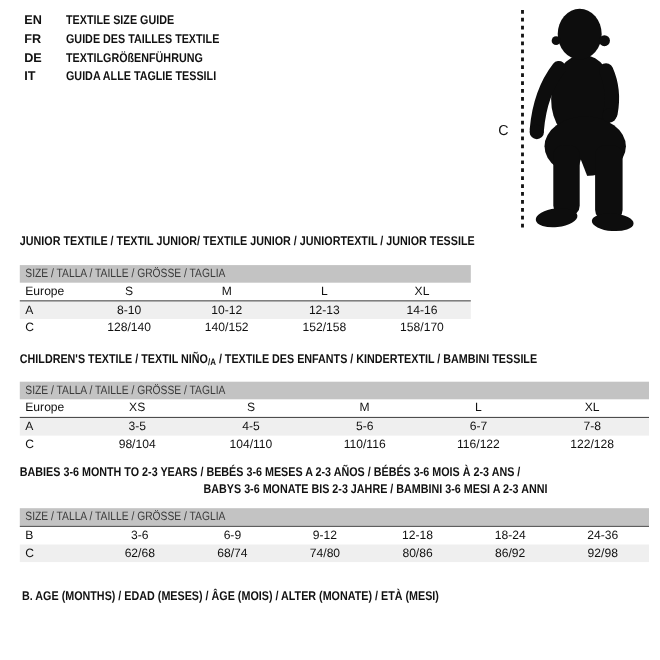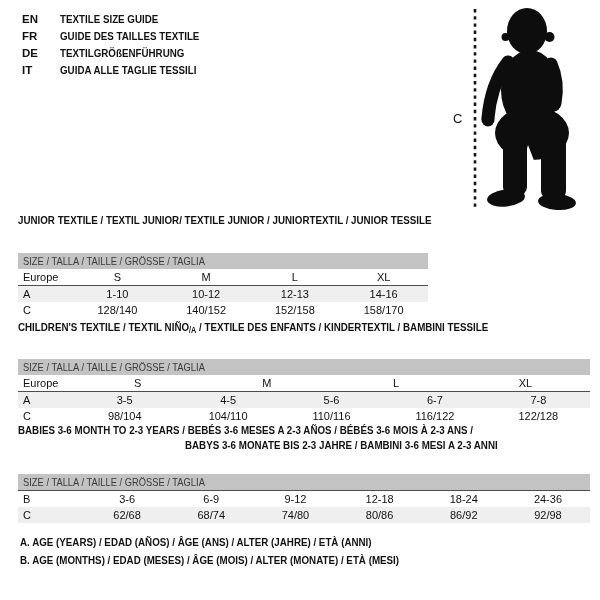--- a/index.html
+++ b/index.html
@@ -18,21 +18,21 @@
 
   
   .figure-svg{position:absolute;left:440px;top:4px;}
 
   
   .sec-title{position:absolute;left:18px;font-size:11.5px;font-weight:bold;line-height:14px;white-space:nowrap;text-align:right;}
   .sub-a{font-size:8.5px;vertical-align:-2px;}
 
   
   .size-table{position:absolute;left:18px;}
-  .size-bar{height:16px;line-height:16px;background:#c3c3c3;padding-left:5px;font-size:11px;color:#3a3a3a;margin-top:12px;}
+  .size-bar{height:16px;line-height:16px;background:#c3c3c3;padding-left:5px;font-size:11px;color:#3a3a3a;}
   .trow{display:flex;height:16px;line-height:16px;font-size:11px;align-items:center;}
   .trow.alt{background:#efefef;}
   .trow.ruled{border-top:1px solid #4d4d4d;}
   .lblcol{width:50px;padding-left:5px;flex:0 0 auto;}
   .lblcol.wide{width:62px;}
   .vcol{flex:1 1 0;text-align:center;}
 
   
   .footnotes{position:absolute;left:20px;top:534px;}
   .footnote-line{height:17.5px;line-height:17.5px;font-size:11.5px;font-weight:bold;white-space:nowrap;}
@@ -89,21 +89,21 @@
   </div>
   <div class="trow">
     <span class="lblcol">Europe</span>
     <span class="vcol">S</span>
     <span class="vcol">M</span>
     <span class="vcol">L</span>
     <span class="vcol">XL</span>
   </div>
   <div class="trow alt ruled">
     <span class="lblcol">A</span>
-    <span class="vcol">1-10</span>
+    <span class="vcol">8-10</span>
     <span class="vcol">10-12</span>
     <span class="vcol">12-13</span>
     <span class="vcol">14-16</span>
   </div>
   <div class="trow">
     <span class="lblcol">C</span>
     <span class="vcol">128/140</span>
     <span class="vcol">140/152</span>
     <span class="vcol">152/158</span>
     <span class="vcol">158/170</span>
@@ -112,20 +112,21 @@
 
 <div class="sec-title" style="top:320px;">
   <span class="cond"><span>CHILDREN'S TEXTILE / TEXTIL NIÑO</span><span class="sub-a">/A</span><span> / TEXTILE DES ENFANTS / KINDERTEXTIL / BAMBINI TESSILE</span></span>
 </div>
 <div class="size-table" style="top:347px;width:572px;">
   <div class="size-bar">
     <span class="cond">SIZE / TALLA / TAILLE / GRÖSSE / TAGLIA</span>
   </div>
   <div class="trow">
     <span class="lblcol">Europe</span>
+    <span class="vcol">XS</span>
     <span class="vcol">S</span>
     <span class="vcol">M</span>
     <span class="vcol">L</span>
     <span class="vcol">XL</span>
   </div>
   <div class="trow alt ruled">
     <span class="lblcol">A</span>
     <span class="vcol">3-5</span>
     <span class="vcol">4-5</span>
     <span class="vcol">5-6</span>
@@ -165,18 +166,15 @@
     <span class="vcol">68/74</span>
     <span class="vcol">74/80</span>
     <span class="vcol">80/86</span>
     <span class="vcol">86/92</span>
     <span class="vcol">92/98</span>
   </div>
 </div>
 
 <div class="footnotes">
   <div class="footnote-line">
-    <span class="cond">A. AGE (YEARS) / EDAD (AÑOS) / ÂGE (ANS) / ALTER (JAHRE) / ETÀ (ANNI)</span>
-  </div>
-  <div class="footnote-line">
     <span class="cond">B. AGE (MONTHS) / EDAD (MESES) / ÂGE (MOIS) / ALTER (MONATE) / ETÀ (MESI)</span>
   </div>
 </div>
 
 </body></html>

